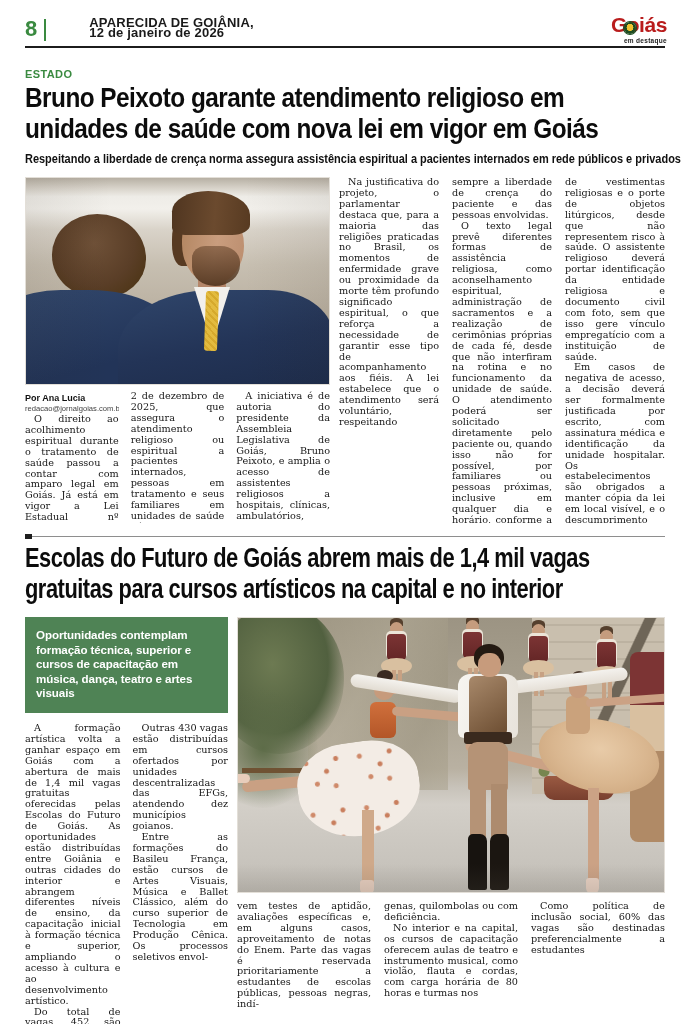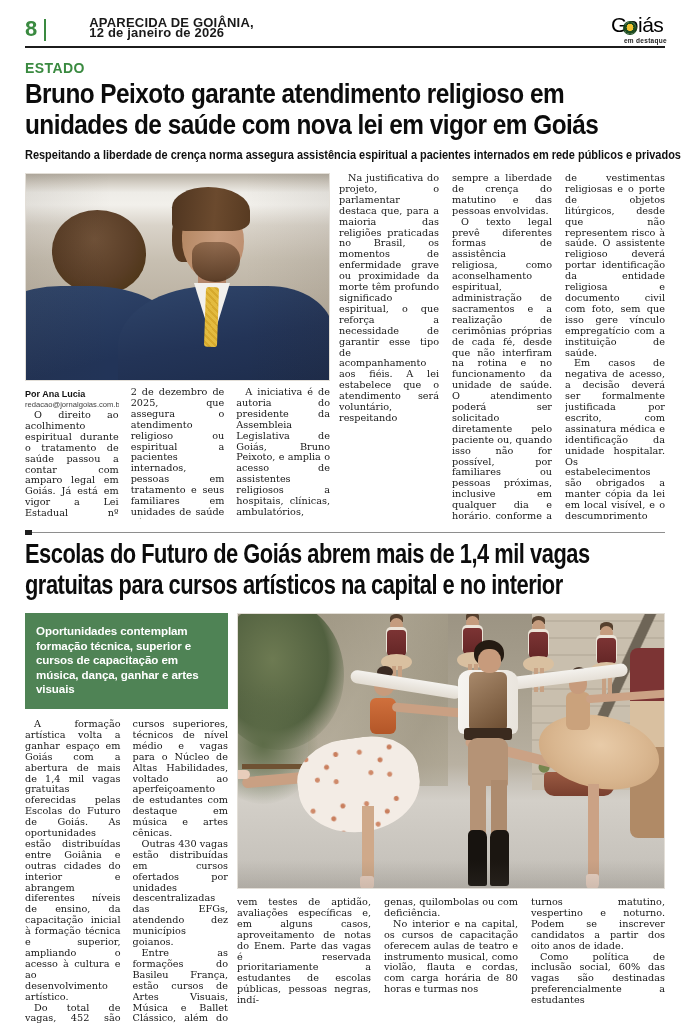--- a/index.html
+++ b/index.html
@@ -6,27 +6,27 @@
   .page{position:relative;width:687px;height:1024px;background:#fff;overflow:hidden;
         font-family:"Liberation Sans",sans-serif;color:#141414;}
 
   
   .masthead{position:relative;margin:18px 22px 0 25px;padding-bottom:5px;
             border-bottom:2px solid #1c1c1c;display:flex;align-items:flex-start;}
   .pagenum{font-size:22px;font-weight:bold;color:#3a8a40;line-height:22px;}
   .mast-bar{width:2px;height:22px;background:#3a8a40;margin:1px 7px 0 7px;}
   .mast-loc{font-size:13px;font-weight:bold;line-height:9.6px;color:#1a1a1a;letter-spacing:.2px;margin-left:36px;}
   .logo{position:absolute;right:-2px;top:-6px;background:#fff;padding:2px 0 1px 8px;text-align:left;z-index:2;}
-  .logo-title{position:relative;font-size:21px;font-weight:400;color:#000000;letter-spacing:-.5px;line-height:22px;}
+  .logo-title{position:relative;font-size:21px;font-weight:700;color:#b91c1c;letter-spacing:-.5px;line-height:22px;}
   .logo-title::after{content:'';position:absolute;left:13.5px;top:7.5px;width:12px;height:12px;border-radius:50%;
        background:radial-gradient(circle at 50% 45%,#f0c231 0 38%,#1d4d20 40% 100%);box-shadow:0 0 0 1px #1d4d20;}
   .logo-tag{font-size:6.5px;font-weight:bold;color:#222;letter-spacing:.3px;margin-top:1px;padding-left:13px;}
 
   
-  .kicker{margin:12px 25px 0;font-size:14px;font-weight:bold;color:#3a8a40;letter-spacing:.4px;}
+  .kicker{margin:20px 25px 0;font-size:11px;font-weight:bold;color:#3a8a40;letter-spacing:.4px;}
   .headline{margin:3px 25px 0;font-weight:800;color:#0c0c0c;}
   .headline .hl{font-size:28px;line-height:30.5px;letter-spacing:-.6px;white-space:nowrap;transform-origin:left center;}
   .sq1{transform:scaleX(.87);}
   .sq2{transform:scaleX(.78);}
   .subhead{margin:8px 25px 0;font-size:12.2px;font-weight:bold;color:#111;
            white-space:nowrap;transform:scaleX(.9);transform-origin:left center;}
 
   
   .art1{margin:11px 22px 0 25px;display:flex;gap:9px;height:346px;overflow:hidden;}
   .a1-left{width:305px;flex:none;}
@@ -219,47 +219,46 @@
         <div class="col">
             <p class="para ind">A iniciativa é de autoria do presidente da Assembleia Legislativa de Goiás, Bruno Peixoto, e amplia o acesso de assistentes religiosos a hospitais, clínicas, ambulatórios, unidades de pronto atendimen-</p>
           </div>
       </div>
     </div>
     <div class="a1-right">
       <div class="col">
           <p class="para ind">Na justificativa do projeto, o parlamentar destaca que, para a maioria das religiões praticadas no Brasil, os momentos de enfermidade grave ou proximidade da morte têm profundo significado espiritual, o que reforça a necessidade de garantir esse tipo de acompanhamento aos fiéis. A lei estabelece que o atendimento será voluntário, respeitando</p>
         </div>
       <div class="col">
-          <p class="para">sempre a liberdade de crença do matutino e das pessoas envolvidas.</p>
+          <p class="para">sempre a liberdade de crença do paciente e das pessoas envolvidas.</p>
           <p class="para ind">O texto legal prevê diferentes formas de assistência religiosa, como aconselhamento espiritual, administração de sacramentos e a realização de cerimônias próprias de cada fé, desde que não interfiram na rotina e no funcionamento da unidade de saúde. O atendimento poderá ser solicitado diretamente pelo paciente ou, quando isso não for possível, por familiares ou pessoas próximas, inclusive em qualquer dia e horário, conforme a gravidade do estado clínico.</p>
         </div>
       <div class="col">
           <p class="para">de vestimentas religiosas e o porte de objetos litúrgicos, desde que não representem risco à saúde. O assistente religioso deverá portar identificação da entidade religiosa e documento civil com foto, sem que isso gere vínculo empregatício com a instituição de saúde.</p>
           <p class="para ind">Em casos de negativa de acesso, a decisão deverá ser formalmente justificada por escrito, com assinatura médica e identificação da unidade hospitalar. Os estabelecimentos são obrigados a manter cópia da lei em local visível, e o descumprimento pode resultar em advertência e multa.</p>
         </div>
     </div>
   </div>
 
   <div class="divider"></div>
 
   <h1 class="headline">
     <div class="hl sq2">Escolas do Futuro de Goiás abrem mais de 1,4 mil vagas</div>
     <div class="hl sq2">gratuitas para cursos artísticos na capital e no interior</div>
   </h1>
 
   <div class="art2">
     <div class="a2-left">
-      <div class="greenbox">Oportunidades contemplam formação técnica, superior e cursos de capacitação em música, dança, ganhar e artes visuais</div>
+      <div class="greenbox">Oportunidades contemplam formação técnica, superior e cursos de capacitação em música, dança, teatro e artes visuais</div>
       <div class="a2-leftcols">
         <div class="col">
             <p class="para ind">A formação artística volta a ganhar espaço em Goiás com a abertura de mais de 1,4 mil vagas gratuitas oferecidas pelas Escolas do Futuro de Goiás. As oportunidades estão distribuídas entre Goiânia e outras cidades do interior e abrangem diferentes níveis de ensino, da capacitação inicial à formação técnica e superior, ampliando o acesso à cultura e ao desenvolvimento artístico.</p>
             <p class="para ind">Do total de vagas, 452 são destinadas à Escola do Futuro de Goiás em Artes Basileu França, referência na formação artística no estado. As opções incluem</p>
           </div>
         <div class="col">
-            <p class="para">cursos superiores, técnicos de nível médio e vagas para o Núcleo de Altas Habilidades, voltado ao aperfeiçoamento de estudantes com destaque em música e artes cênicas.</p>
             <p class="para ind">Outras 430 vagas estão distribuídas em cursos ofertados por unidades descentralizadas das EFGs, atendendo dez municípios goianos.</p>
             <p class="para ind">Entre as formações do Basileu França, estão cursos de Artes Visuais, Música e Ballet Clássico, além do curso superior de Tecnologia em Produção Cênica. Os processos seletivos envol-</p>
           </div>
       </div>
     </div>
     <div class="a2-right">
       <div class="photo photo2" role="img" aria-label="Bailarinos em apresentação de balé clássico: bailarina com vestido floral e corpete laranja em arabesque, bailarino de camisa branca, colete marrom e botas pretas, e bailarina de tutu pêssego, com elenco ao fundo">
         <div class="p2-mural"></div>
         <div class="p2-foliage1"></div>
         <div class="p2-foliage2"></div>
@@ -342,20 +341,19 @@
 
       <div class="a2-undercols">
         <div class="col">
             <p class="para">vem testes de aptidão, avaliações específicas e, em alguns casos, aproveitamento de notas do Enem. Parte das vagas é reservada prioritariamente a estudantes de escolas públicas, pessoas negras, indí-</p>
           </div>
         <div class="col">
             <p class="para">genas, quilombolas ou com deficiência.</p>
             <p class="para ind">No interior e na capital, os cursos de capacitação oferecem aulas de teatro e instrumento musical, como violão, flauta e cordas, com carga horária de 80 horas e turmas nos</p>
           </div>
         <div class="col">
-            <p class="para">turnos matutino, vespertino e noturno. Podem se inscrever candidatos a partir dos oito anos de idade.</p>
             <p class="para ind">Como política de inclusão social, 60% das vagas são destinadas preferencialmente a estudantes</p>
           </div>
       </div>
     </div>
   </div>
 
 </div>
 
 </body></html>

